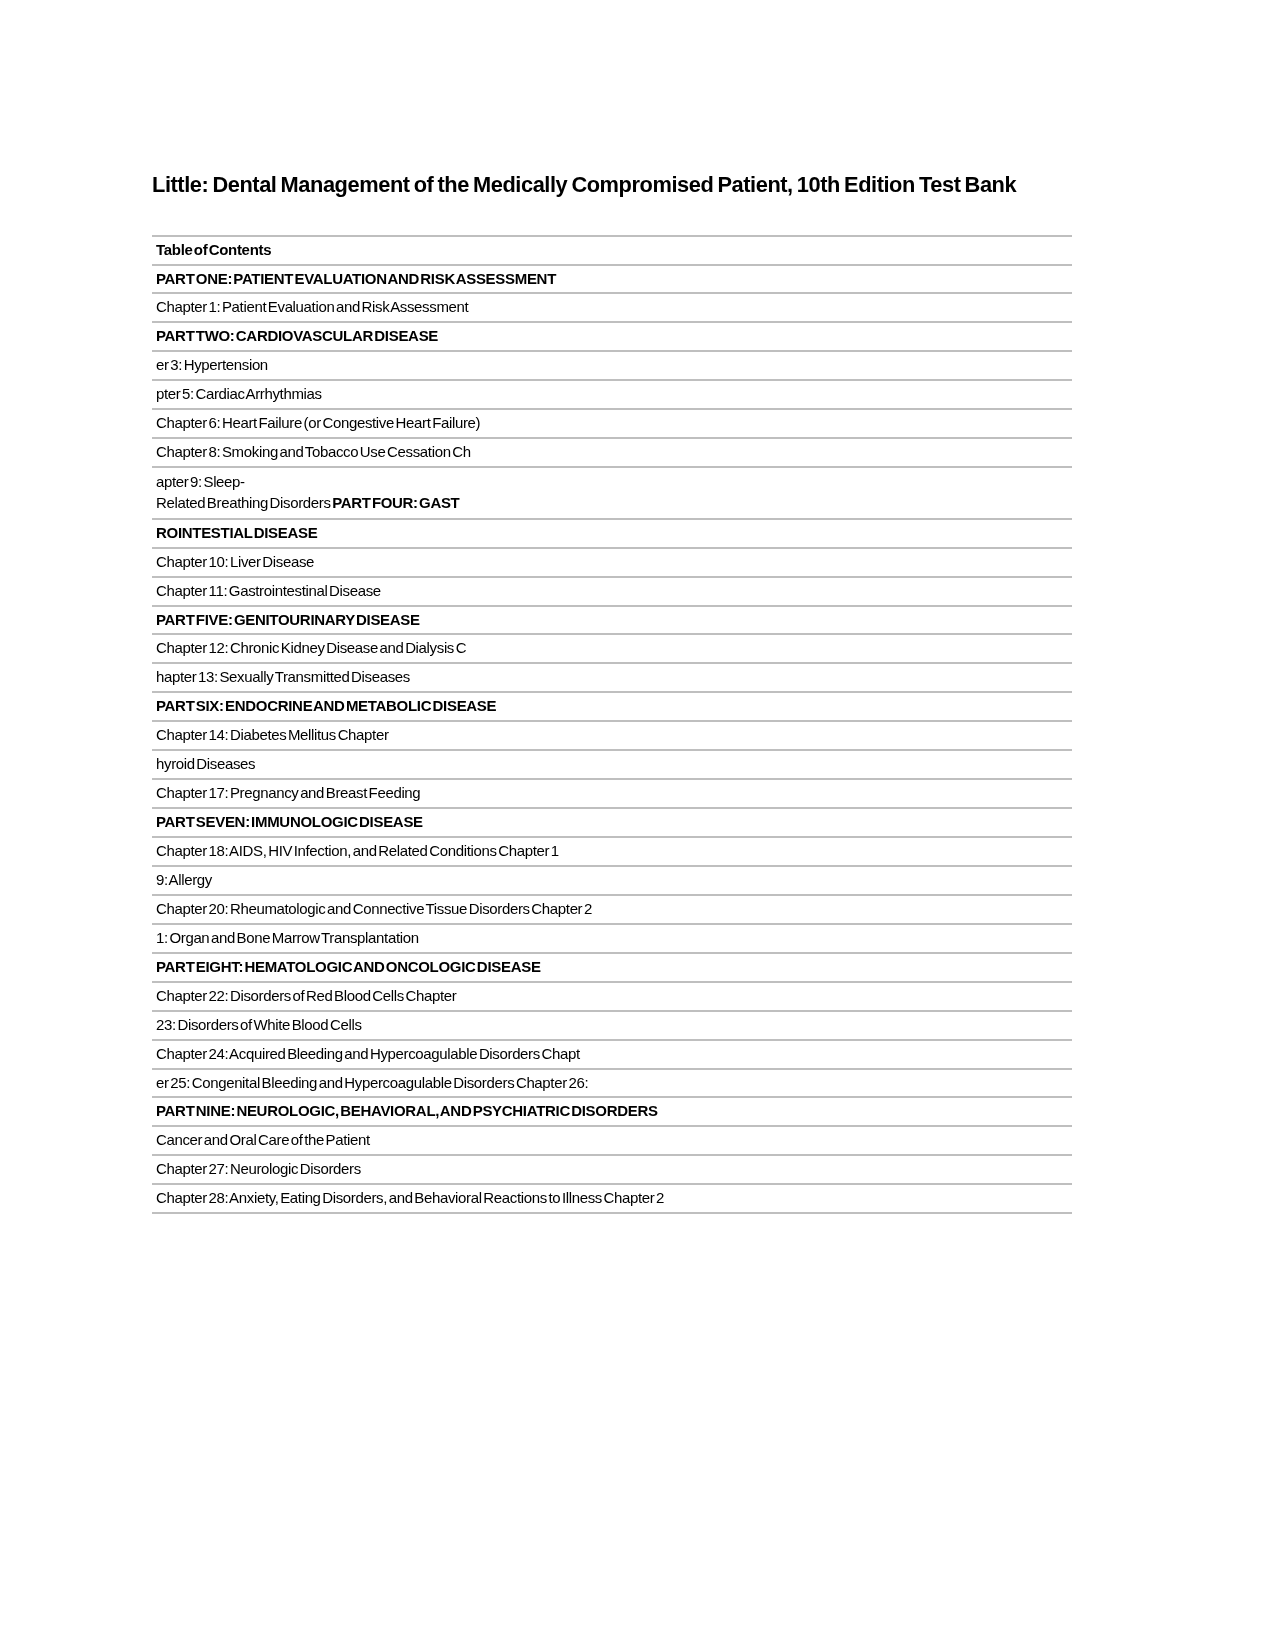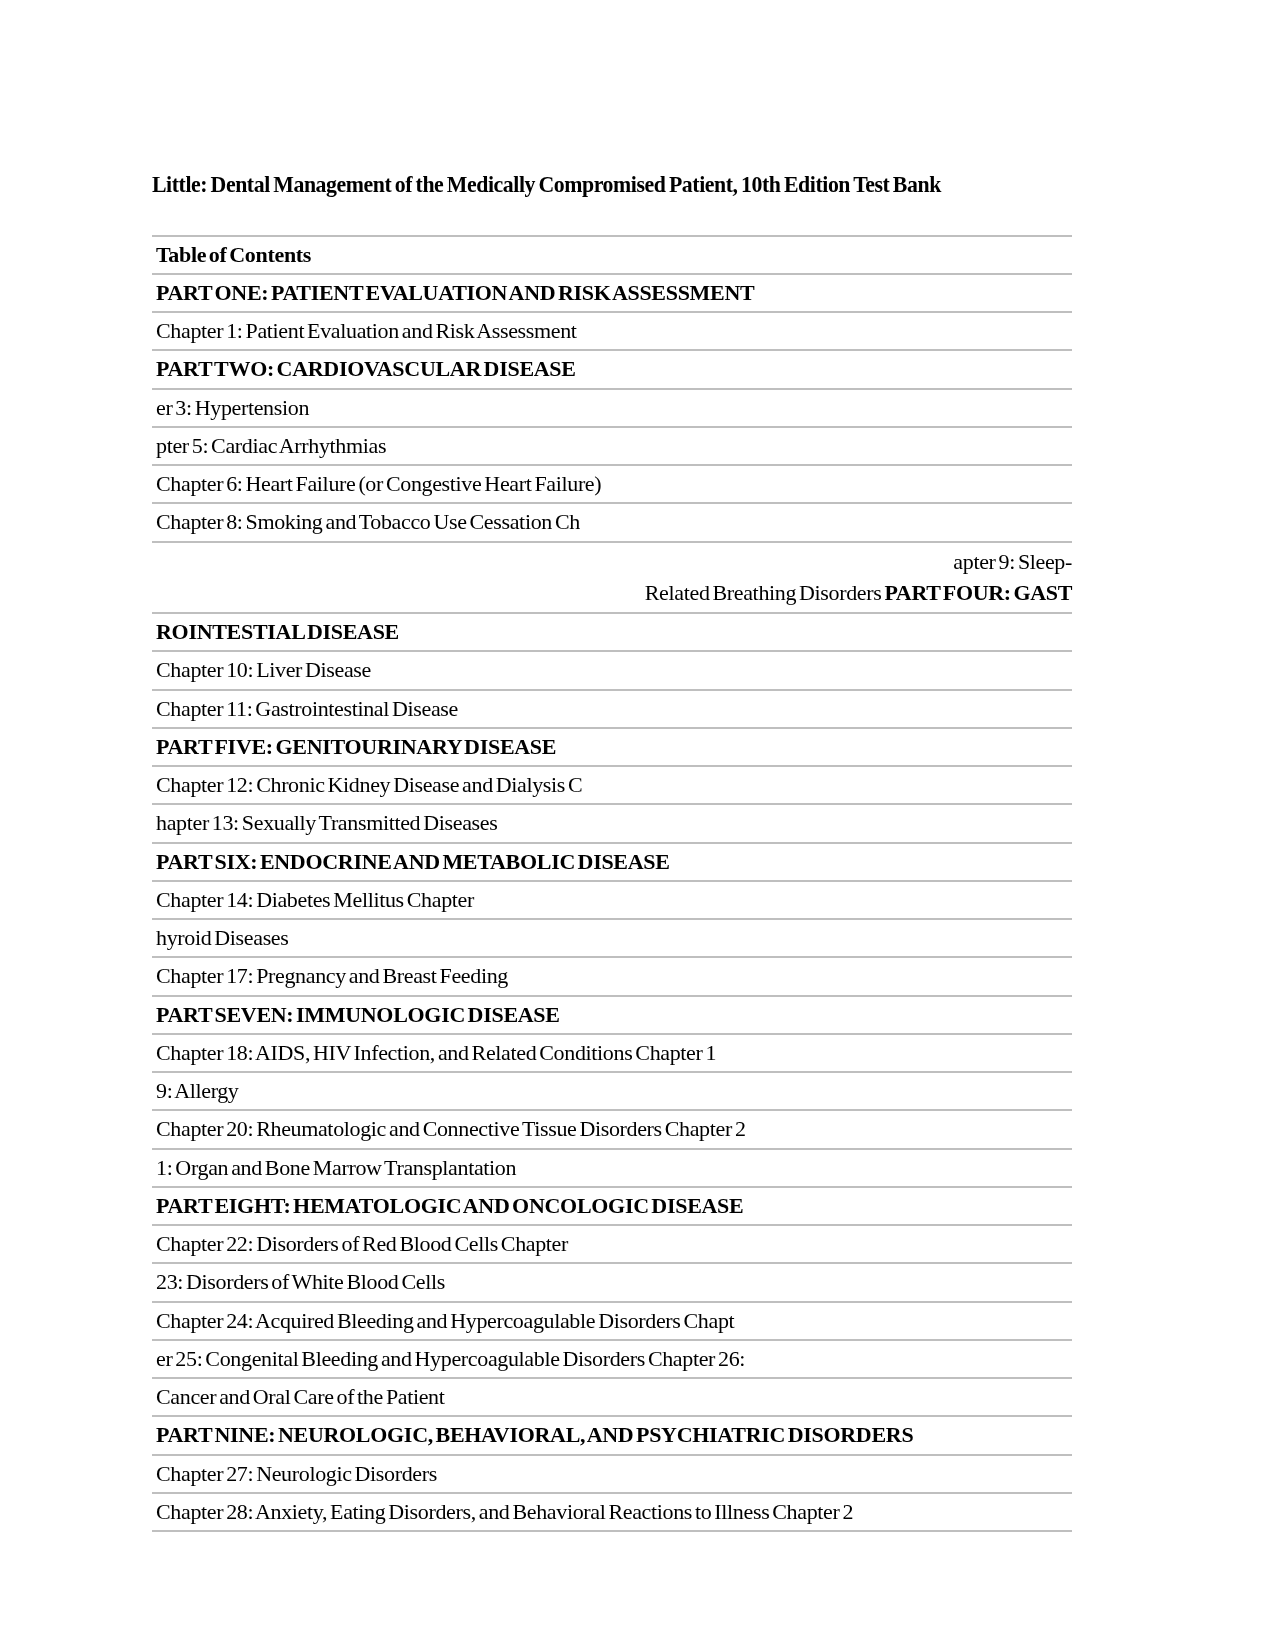--- a/index.html
+++ b/index.html
@@ -14,21 +14,20 @@
     font-family: "Liberation Sans", "DejaVu Sans", sans-serif;
     color: #000000;
     -webkit-font-smoothing: antialiased;
   }
   .page {
     position: relative;
     width: 1275px;
     height: 1337px;
     box-sizing: border-box;
     padding: 170px 0 0 0;
-    font-family: Liberation Serif, serif;
   }
   .content {
     margin-left: 152px;
     width: 920px;
   }
   
   .doc-title {
     font-weight: bold;
     font-size: 22.5px;
     line-height: 1.36;
@@ -45,38 +44,37 @@
     width: 920px;
     table-layout: fixed;
   }
   .toc-table tr {
     border-top: 2px solid #bfbfbf;
     border-bottom: 2px solid #bfbfbf;
   }
   .toc-table td {
     padding: 3px 0 4px 4px;
     vertical-align: top;
-    font-size: 22px;
+    font-size: 15px;
     line-height: 1.33;
     letter-spacing: -0.35px;
     word-spacing: -2.2px;
     white-space: pre-line;
   }
   .toc-table td.bold {
     font-weight: bold;
     letter-spacing: -0.3px;
     word-spacing: -2.6px;
   }
   .toc-table td .b {
     font-weight: bold;
     word-spacing: -2.4px;
   }
   .toc-table td.twoline {
     line-height: 1.42;
-    text-align: right;
   }
 </style>
 </head>
 <body>
 
 <div class="page">
   <div class="content">
 
     <h1 class="doc-title">Little: Dental Management of the Medically Compromised Patient, 10th Edition Test Bank</h1>
 
@@ -164,24 +162,24 @@
           <tr>
             <td class="">23: Disorders of White Blood Cells</td>
           </tr>
           <tr>
             <td class="">Chapter 24: Acquired Bleeding and Hypercoagulable Disorders Chapt</td>
           </tr>
           <tr>
             <td class="">er 25: Congenital Bleeding and Hypercoagulable Disorders Chapter 26:</td>
           </tr>
           <tr>
-            <td class="">Cancer and Oral Care of the Patient</td>
+            <td class="bold">PART NINE: NEUROLOGIC, BEHAVIORAL, AND PSYCHIATRIC DISORDERS</td>
           </tr>
           <tr>
-            <td class="bold">PART NINE: NEUROLOGIC, BEHAVIORAL, AND PSYCHIATRIC DISORDERS</td>
+            <td class="">Cancer and Oral Care of the Patient</td>
           </tr>
           <tr>
             <td class="">Chapter 27: Neurologic Disorders</td>
           </tr>
           <tr>
             <td class="">Chapter 28: Anxiety, Eating Disorders, and Behavioral Reactions to Illness Chapter 2</td>
           </tr>
         </tbody>
     </table>
 

